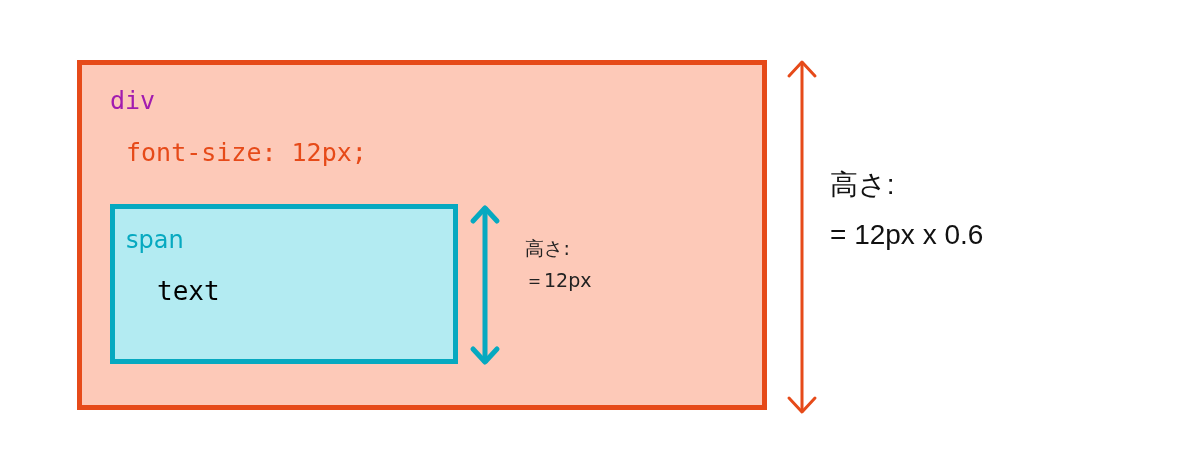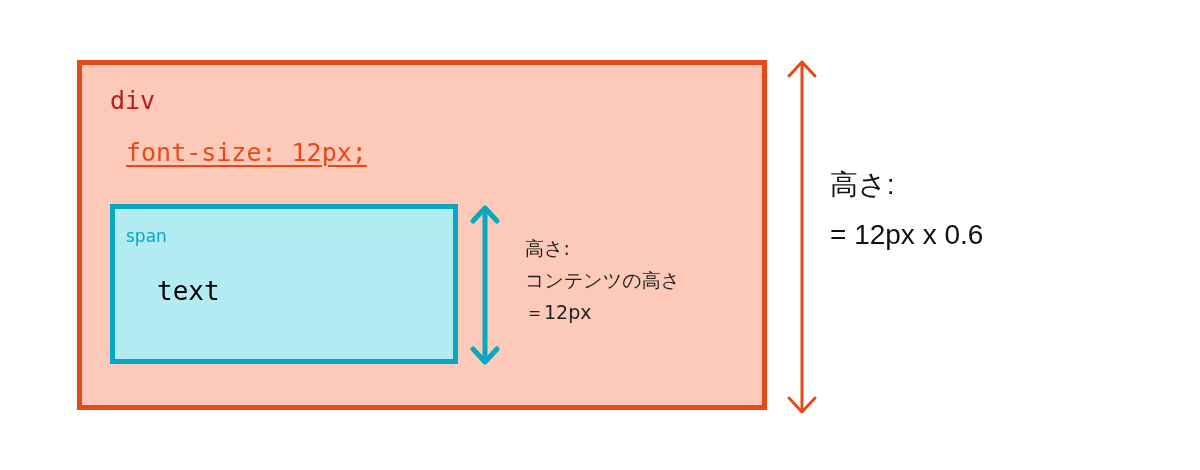--- a/index.html
+++ b/index.html
@@ -1,22 +1,22 @@
 <!DOCTYPE html>
 <html><head>
 <meta charset="utf-8">
 <style>
   html, body { margin:0; padding:0; background:#ffffff; }
   body { width:1200px; height:470px; position:relative; overflow:hidden; font-family:"DejaVu Sans", sans-serif; }
   .outer { position:absolute; left:77px; top:60px; width:680px; height:340px; background:#fdc9b8; border:5px solid #e64a19; }
   .mono { font-family:"DejaVu Sans Mono", "Liberation Mono", monospace; }
-  .div-label { position:absolute; left:110px; top:86px; font-size:25px; color:#b91c1c; }
-  .fs-label { position:absolute; left:126px; top:138px; font-size:25px; color:#e64a19; text-decoration:underline; text-underline-offset:4px; text-decoration-thickness:2px; }
+  .div-label { position:absolute; left:110px; top:86px; font-size:25px; color:#a21caf; }
+  .fs-label { position:absolute; left:126px; top:138px; font-size:25px; color:#e64a19; text-underline-offset:4px; text-decoration-thickness:2px; }
   .inner { position:absolute; left:110px; top:204px; width:338px; height:150px; background:#b3ebf2; border:5px solid #06a9c0; }
-  .span-label { position:absolute; left:126px; top:226px; font-size:17px; color:#06a9c0; font-family:"DejaVu Sans", sans-serif; }
+  .span-label { position:absolute; left:126px; top:226px; font-size:24px; color:#06a9c0; font-family:"DejaVu Sans", sans-serif; }
   .text-label { position:absolute; left:157px; top:276px; font-size:26px; color:#000;text-align:center; }
   .note-small { position:absolute; left:525px; top:232px; font-size:19px; line-height:32px; color:#222; }
   .note-big { position:absolute; left:830px; top:160px; font-size:28px; line-height:50px; color:#111; font-family:"Liberation Sans", sans-serif; }
   svg.arrow { position:absolute; overflow:visible; }
 </style>
 </head>
 <body>
 
 <div class="outer"></div>
 <div class="div-label mono">div</div>
@@ -27,21 +27,20 @@
 <div class="text-label mono">text</div>
 
 <svg class="arrow" style="left:470px;top:204px;" width="30" height="162">
   <line x1="15" y1="3" x2="15" y2="159" stroke="#06a9c0" stroke-width="5"></line>
   <polyline points="3,17 15,4 27,17" fill="none" stroke="#06a9c0" stroke-width="5" stroke-linecap="round" stroke-linejoin="round"></polyline>
   <polyline points="3,145 15,158 27,145" fill="none" stroke="#06a9c0" stroke-width="5" stroke-linecap="round" stroke-linejoin="round"></polyline>
 </svg>
 
 <div class="note-small">
   <div>高さ:</div>
-  <div>コンテンツの高さ</div>
   <div>＝12px</div>
 </div>
 
 <svg class="arrow" style="left:786px;top:60px;" width="32" height="354">
   <line x1="16" y1="2" x2="16" y2="352" stroke="#e64a19" stroke-width="3"></line>
   <polyline points="3,16 16,2 29,16" fill="none" stroke="#e64a19" stroke-width="3" stroke-linecap="round" stroke-linejoin="round"></polyline>
   <polyline points="3,338 16,352 29,338" fill="none" stroke="#e64a19" stroke-width="3" stroke-linecap="round" stroke-linejoin="round"></polyline>
 </svg>
 
 <div class="note-big">

